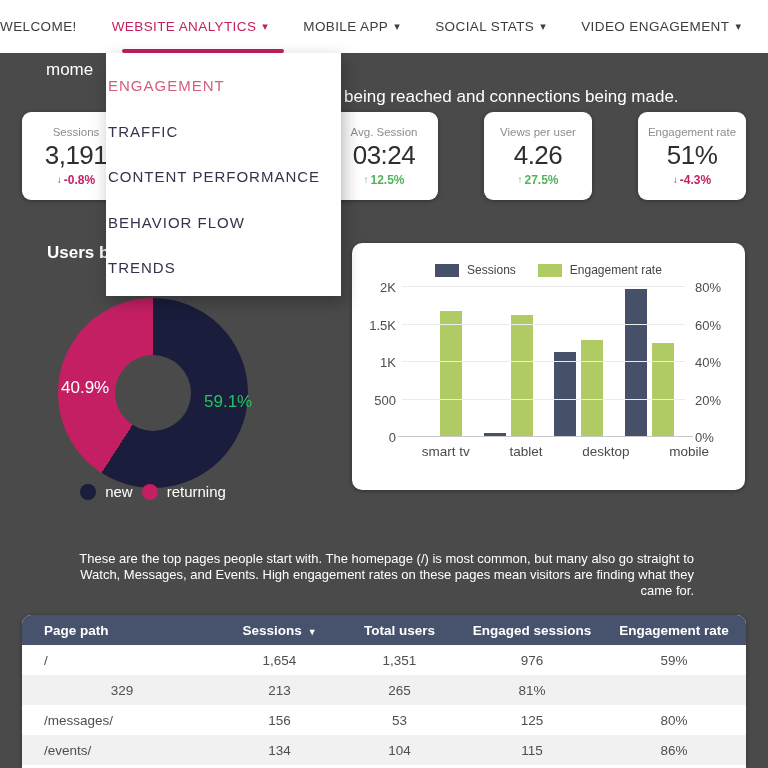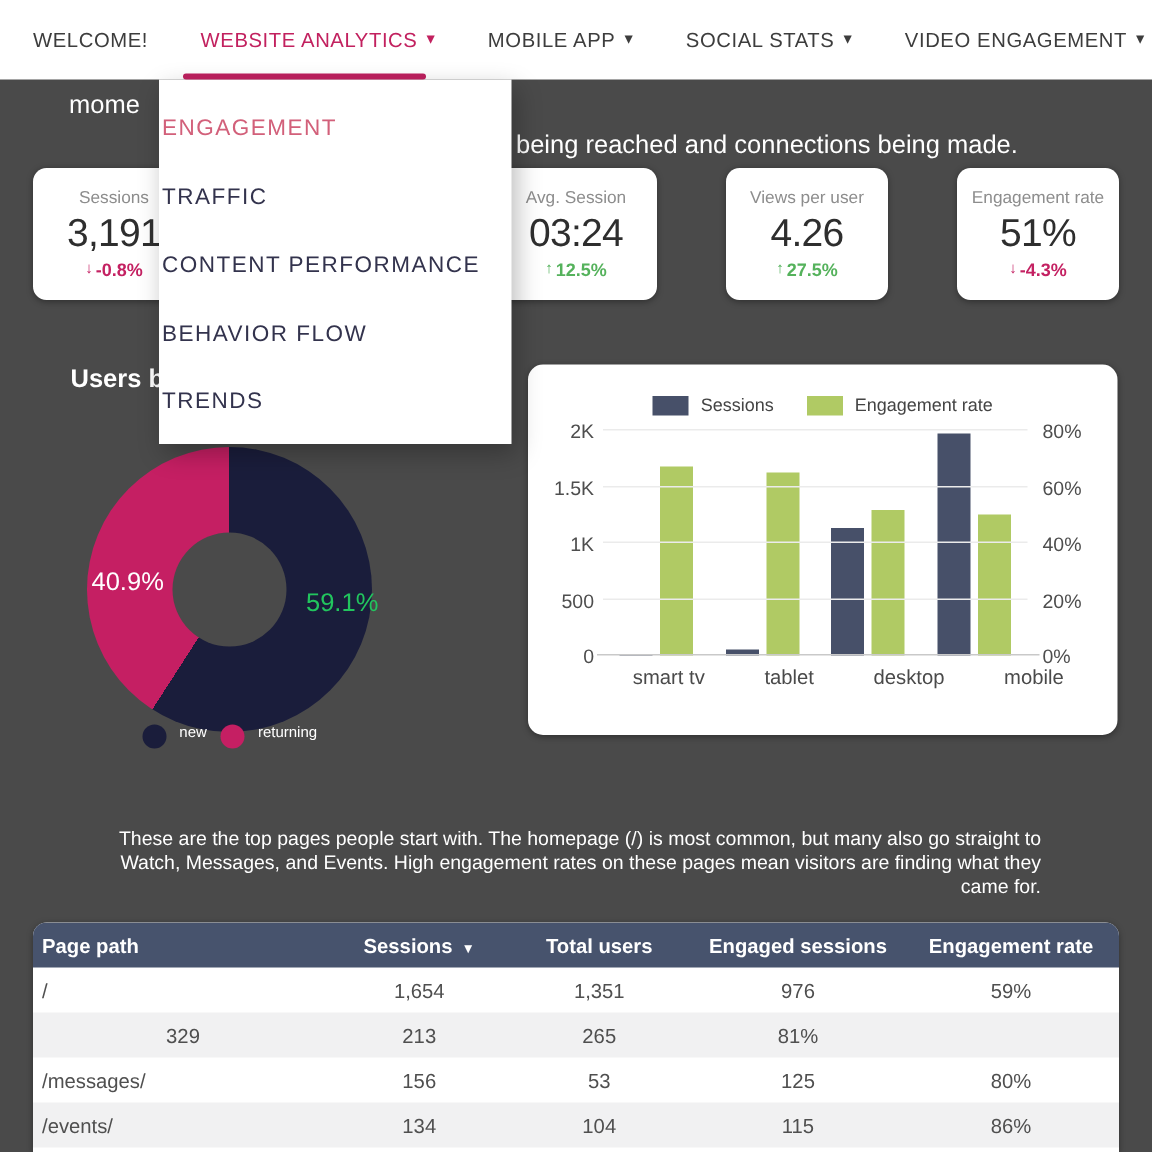--- a/index.html
+++ b/index.html
@@ -6,21 +6,21 @@
   html,body { width:768px; height:768px; }
   body {
     position:relative; overflow:hidden;
     background:#4a4a4a;
     font-family:"Liberation Sans", sans-serif;
   }
   
   .nav {
     position:absolute; left:0; top:0; width:768px; height:53px;
     background:#ffffff; display:flex; align-items:center;
-    padding-left:22px; gap:35px; z-index:10;
+    gap:35px; z-index:10;
   }
   .nav-item {
     font-size:13.5px; letter-spacing:.4px; color:#3d3d3d; font-weight:500;
     white-space:nowrap; cursor:pointer; display:flex; align-items:center; gap:6px;
   }
   .nav-item.active { color:#c2215f; }
   .nav-caret { font-size:11px; line-height:1; }
   .nav-underline {
     position:absolute; left:122px; top:49px; width:162px; height:4px;
     background:#b71f5b; border-radius:2px; z-index:25;
@@ -62,21 +62,21 @@
   .donut { width:190px; height:190px; border-radius:50%; }
   .donut-hole {
     position:absolute; left:57px; top:57px; width:76px; height:76px;
     border-radius:50%; background:#4a4a4a;
   }
   .donut-label { position:absolute; font-size:17px; }
   .donut-label.pink { left:3px; top:52px; color:#ffffff;margin-top:28px; }
   .donut-label.navy { left:146px; top:94px; color:#22c55e;text-align:center; }
   .donut-legend {
     position:absolute; left:38px; top:483px; width:230px; display:flex;
-    justify-content:center; align-items:flex-start; gap:9px; color:#ffffff; font-size:10px; z-index:5;
+    justify-content:center; align-items:center; gap:9px; color:#ffffff; font-size:15px; z-index:5;
   }
   .legend-dot { width:16px; height:16px; border-radius:50%; flex:0 0 auto; }
   
   .chart-card {
     position:absolute; left:352px; top:243px; width:393px; height:247px;
     background:#ffffff; border-radius:10px; box-shadow:0 1px 4px rgba(0,0,0,.35); z-index:5;
     padding-top:20px;
   }
   .chart-legend { display:flex; justify-content:center; gap:22px; align-items:center; margin-bottom:10px; }
   .chart-legend .item { display:flex; align-items:center; gap:8px; font-size:12px; color:#444444; }
@@ -101,21 +101,21 @@
   }
   
   .table-card {
     position:absolute; left:22px; top:615px; width:724px; height:153px;
     background:#ffffff; border-radius:9px 9px 0 0; overflow:hidden; z-index:5;
     box-shadow:0 1px 4px rgba(0,0,0,.35);
   }
   .t-row { display:grid; grid-template-columns:200px 115px 125px 140px 144px; align-items:center; height:30px; }
   .t-head { background:#47536d; color:#ffffff; font-weight:bold; font-size:13.5px; }
   .t-cell { text-align:center; font-size:13.5px; }
-  .t-cell.first { text-align:left; padding-left:6px; }
+  .t-cell.first { text-align:left; padding-left:22px; }
   .t-body .t-row { color:#4f4f4f; }
   .t-body .t-row:nth-child(even) { background:#f1f1f2; }
   .sort-caret { font-size:9px; margin-left:6px; }
 </style>
 </head>
 <body>
 
 <div class="nav">
   <div class="nav-item">
       <span>WELCOME!</span>

